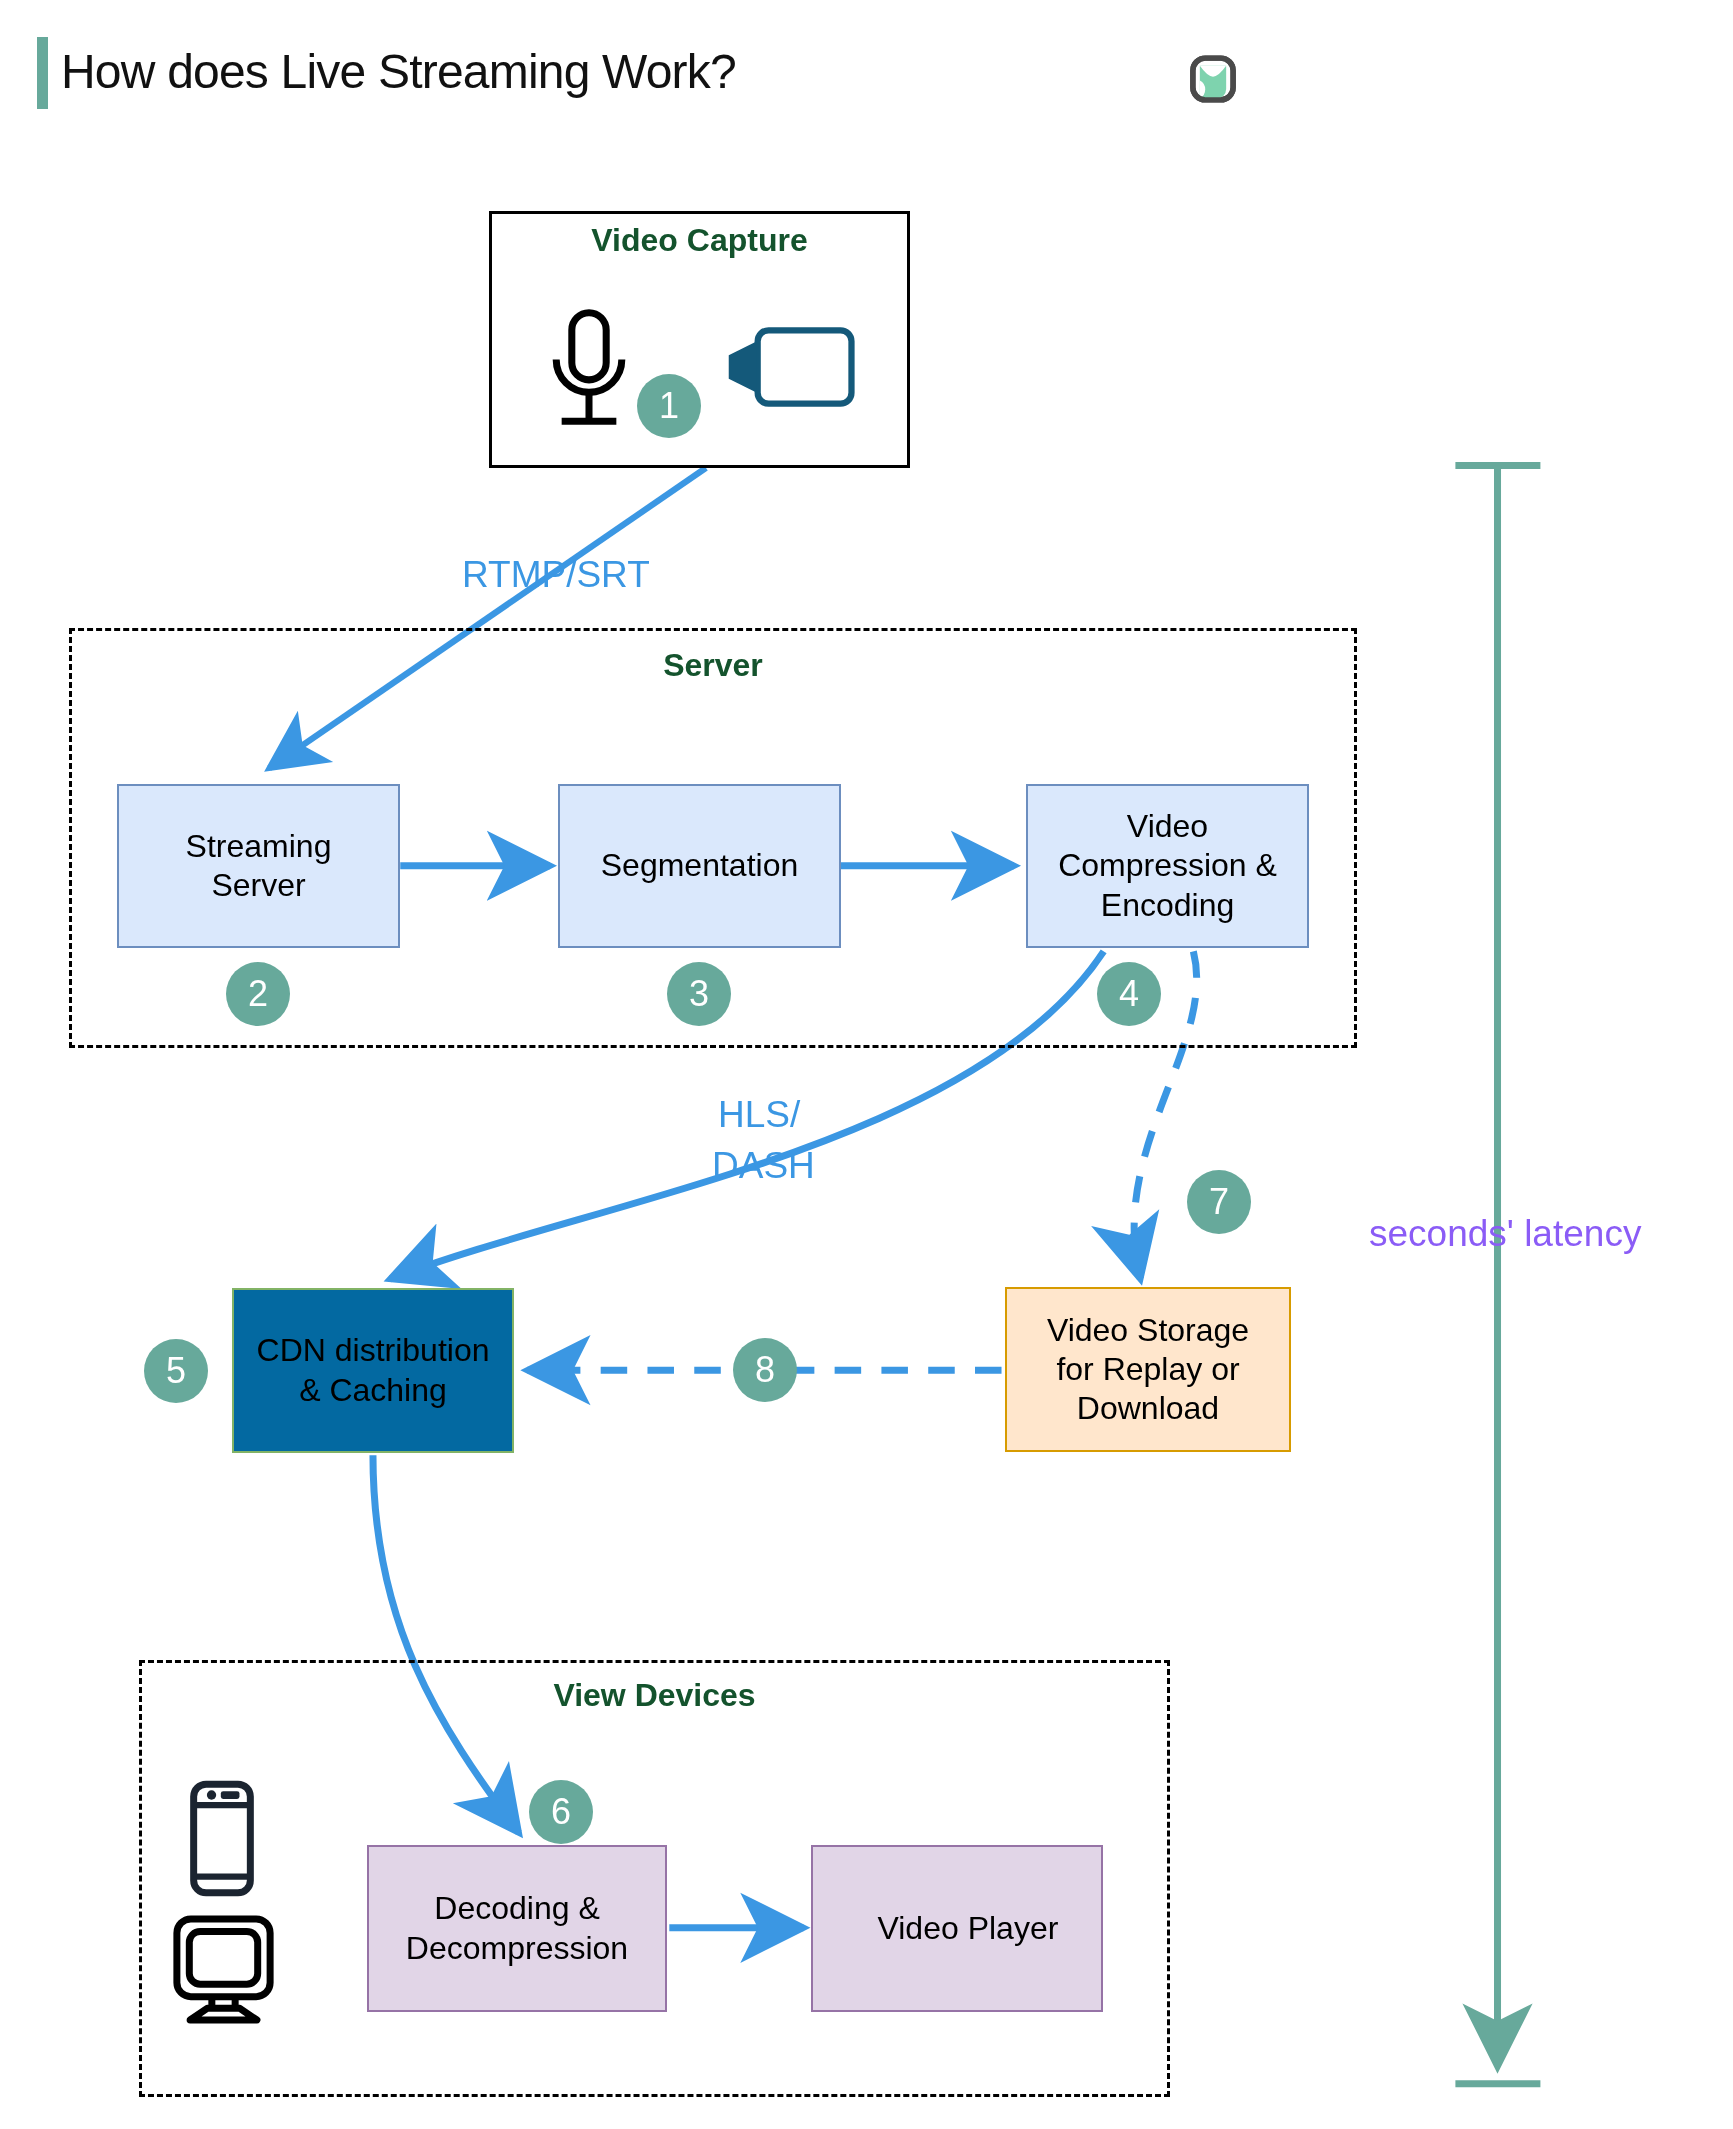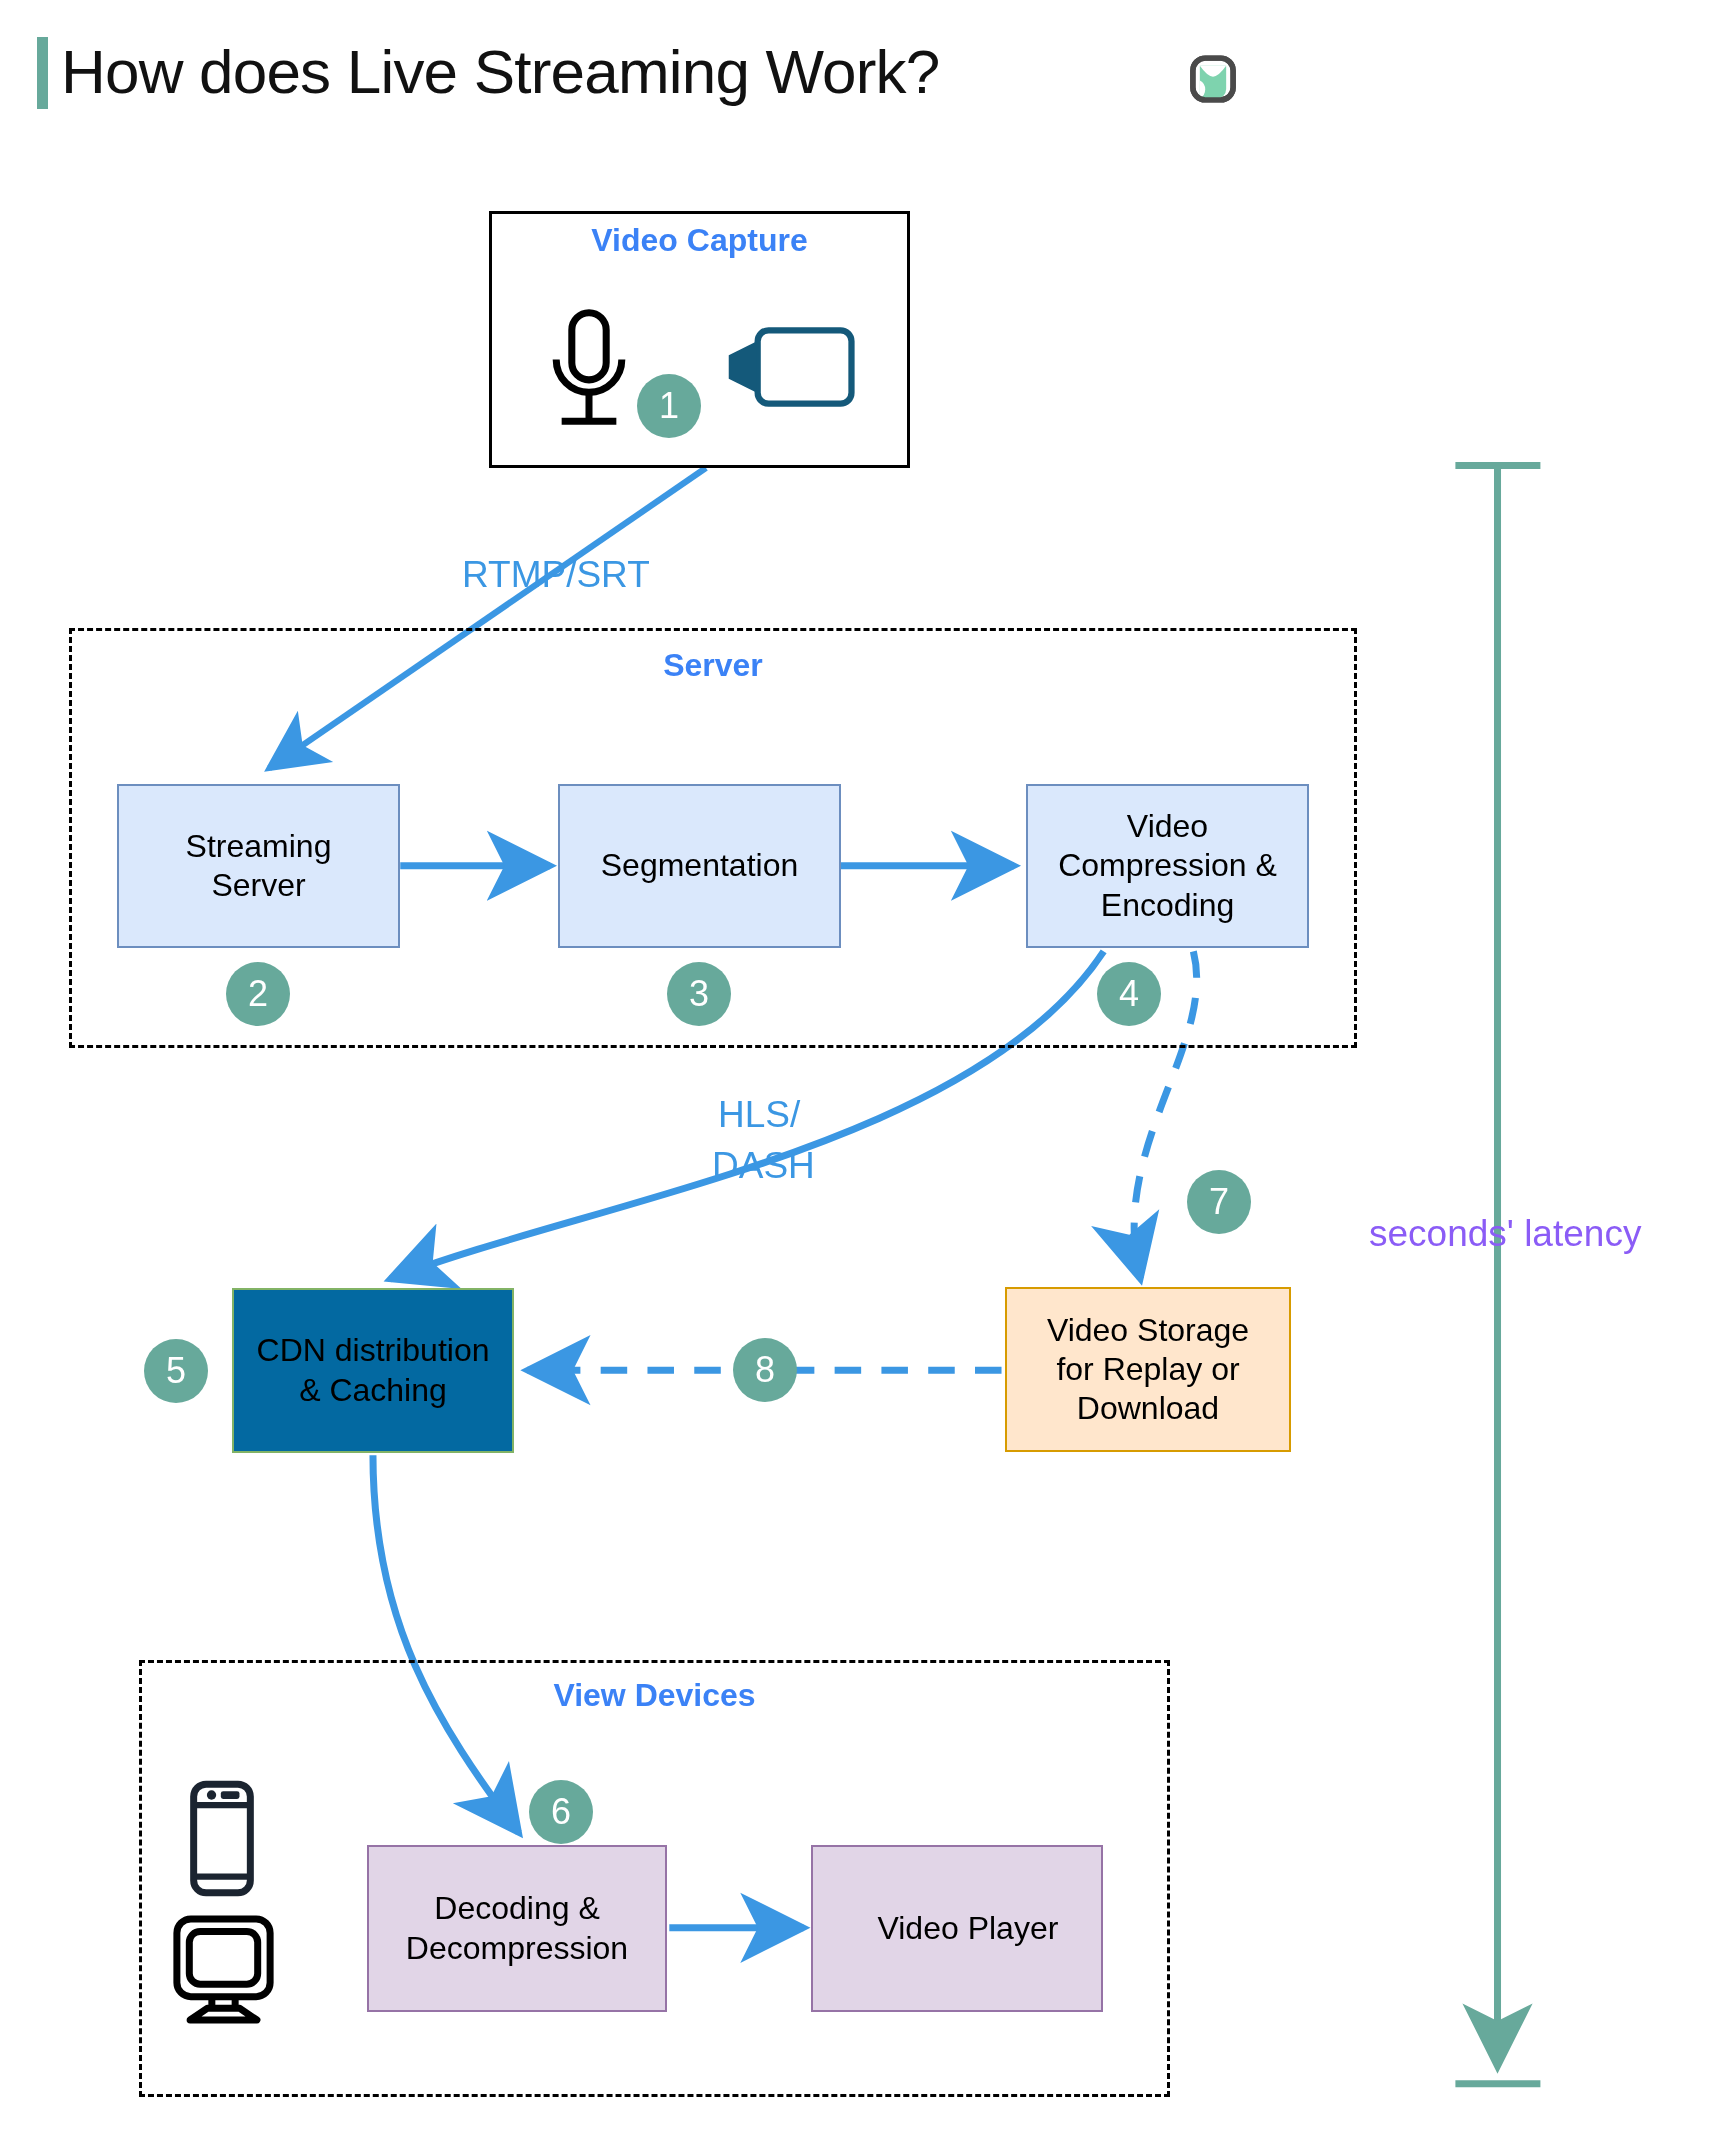--- a/index.html
+++ b/index.html
@@ -2,21 +2,21 @@
 <html style="font-size:12.5px"><head>
 <meta charset="utf-8">
 <style>
   html,body{margin:0;padding:0;background:#ffffff;}
   body{width:1734px;height:2129px;position:relative;overflow:hidden;
        font-family:"Liberation Sans",sans-serif;}
   #canvas{position:absolute;left:0;top:0;width:1734px;height:2129px;}
 
   
   #title-bar{position:absolute;left:37px;top:37px;width:11px;height:72px;background:#67a99b;}
-  #title-text{position:absolute;left:61px;top:34px;font-size:62px;color:#111111;
+  #title-text{position:absolute;left:61px;top:34px;font-size:48px;color:#111111;
               font-weight:400;letter-spacing:-0.8px;white-space:nowrap;line-height:75px;}
   #brand{position:absolute;left:1189px;top:55px;display:flex;align-items:center;gap:7.8px;}
   #brand-logo{width:48px;height:48px;}
   #brand-text{font-size:34px;color:#111111;font-weight:700;white-space:nowrap;
               font-family:"DejaVu Sans",sans-serif;letter-spacing:-0.8px;}
 
   
   #wires{position:absolute;left:0;top:0;width:1734px;height:2129px;pointer-events:none;}
 
   
@@ -25,21 +25,21 @@
         line-height:1.22;padding:3.1px 6.2px;}
   .node.blue  {background:#dae8fc;border:2.3px solid #6c8ebf;}
   .node.green {background:#0369a1;border:2.3px solid #82b366;}
   .node.orange{background:#ffe6cc;border:2.3px solid #d79b00;}
   .node.purple{background:#e1d5e7;border:2.3px solid #9673a6;}
 
   
   .container-solid{position:absolute;box-sizing:border-box;border:3.9px solid #000000;background:transparent;}
   .container-dashed{position:absolute;box-sizing:border-box;
         border:3.9px dashed #000000;background:transparent;}
-  .container-title{position:absolute;font-size:32px;font-weight:700;color:#3b82f6;
+  .container-title{position:absolute;font-size:32px;font-weight:700;color:#14532d;
         text-align:center;white-space:nowrap;}
 
   
   .badge{position:absolute;width:64px;height:64px;border-radius:50%;
          background:#67a99b;color:#ffffff;display:flex;align-items:center;
          justify-content:center;font-size:36px;line-height:1;}
 
   
   .edge-label{position:absolute;color:#3b97e3;font-size:37px;line-height:1.12;
               white-space:nowrap;text-align:center;}

